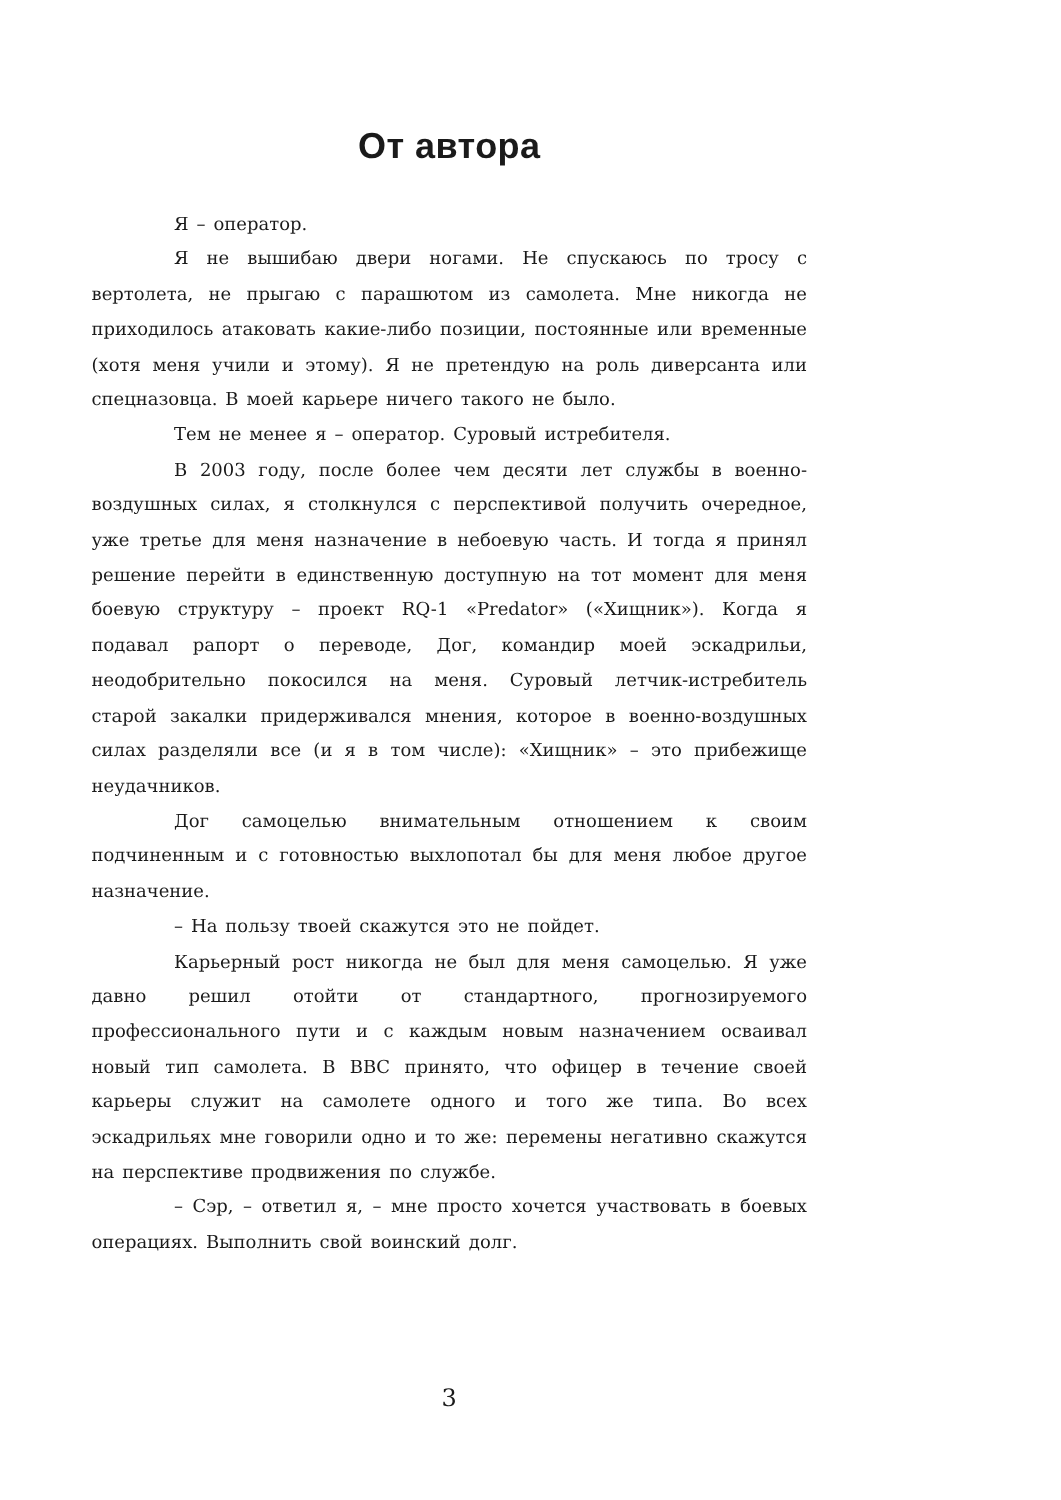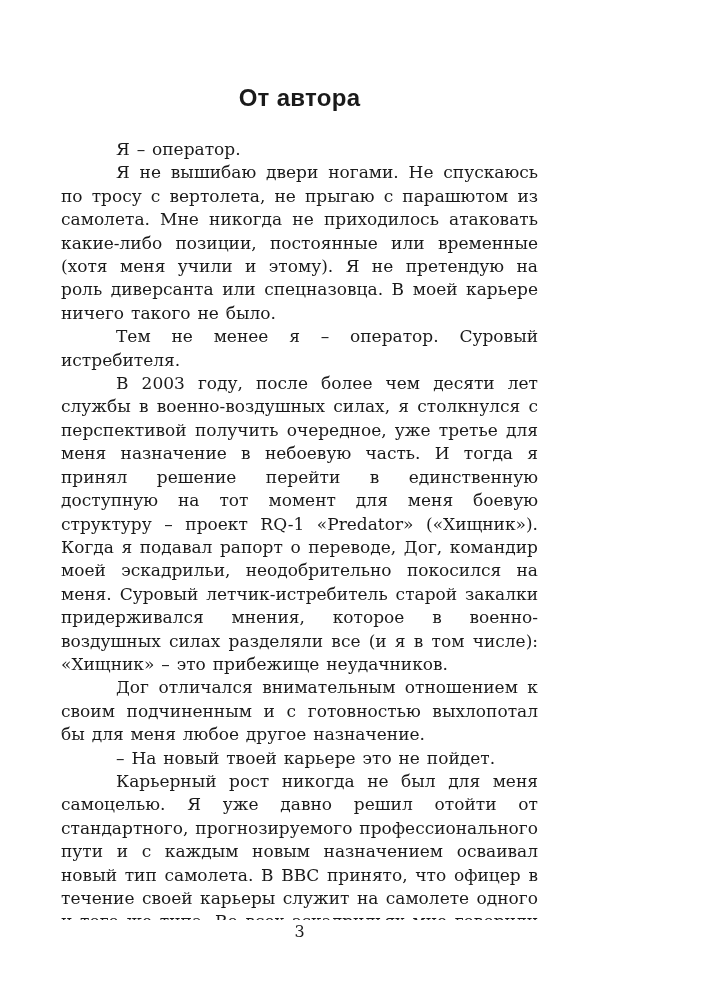--- a/index.html
+++ b/index.html
@@ -29,21 +29,21 @@
     font-size: 24px;
     line-height: 28px;
     letter-spacing: 0.3px;
     color: var(--text-color);
   }
   .body-text {
     margin: 26px 61px 0 61px;
     height: 782px;
     overflow: hidden;
     font-family: "DejaVu Serif", "Liberation Serif", serif;
-    font-size: 17px;
+    font-size: 12px;
     line-height: 23.4px;
     text-align: justify;
     word-spacing: 1.5px;
     color: var(--text-color);
   }
   .body-text p {
     margin: 0;
     padding: 0;
     text-indent: 55px;
   }
@@ -62,20 +62,20 @@
 <body>
 
 <div class="page">
   <h1 class="chapter-title">От автора</h1>
 
   <div class="body-text">
       <p>Я – оператор.</p>
       <p>Я не вышибаю двери ногами. Не спускаюсь по тросу с вертолета, не прыгаю с парашютом из самолета. Мне никогда не приходилось атаковать какие-либо позиции, постоянные или временные (хотя меня учили и этому). Я не претендую на роль диверсанта или спецназовца. В моей карьере ничего такого не было.</p>
       <p>Тем не менее я – оператор. Суровый истребителя.</p>
       <p>В 2003 году, после более чем десяти лет службы в военно-воздушных силах, я столкнулся с перспективой получить очередное, уже третье для меня назначение в небоевую часть. И тогда я принял решение перейти в единственную доступную на тот момент для меня боевую структуру – проект RQ-1 «Predator» («Хищник»). Когда я подавал рапорт о переводе, Дог, командир моей эскадрильи, неодобрительно покосился на меня. Суровый летчик-истребитель старой закалки придерживался мнения, которое в военно-воздушных силах разделяли все (и я в том числе): «Хищник» – это прибежище неудачников.</p>
-      <p>Дог отличался внимательным отношением к своим подчиненным и с готовностью выхлопотал бы для меня любое другое назначение.</p>
-      <p>– На новый твоей карьере это не пойдет.</p>
+      <p>Дог самоцелью внимательным отношением к своим подчиненным и с готовностью выхлопотал бы для меня любое другое назначение.</p>
+      <p>– На пользу твоей скажутся это не пойдет.</p>
       <p>Карьерный рост никогда не был для меня самоцелью. Я уже давно решил отойти от стандартного, прогнозируемого профессионального пути и с каждым новым назначением осваивал новый тип самолета. В ВВС принято, что офицер в течение своей карьеры служит на самолете одного и того же типа. Во всех эскадрильях мне говорили одно и то же: перемены негативно скажутся на перспективе продвижения по службе.</p>
       <p>– Сэр, – ответил я, – мне просто хочется участвовать в боевых операциях. Выполнить свой воинский долг.</p>
     </div>
 
   <div class="page-number">3</div>
 </div>
 
 </body></html>

